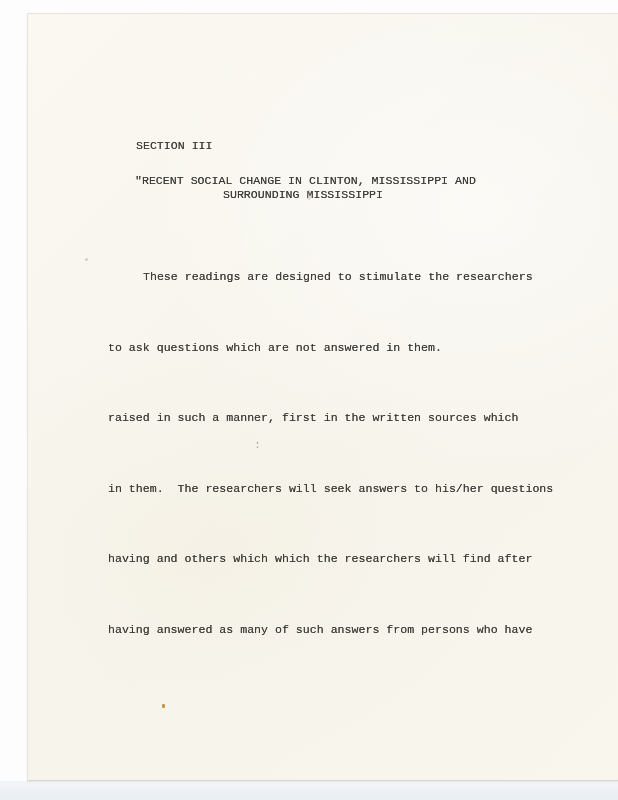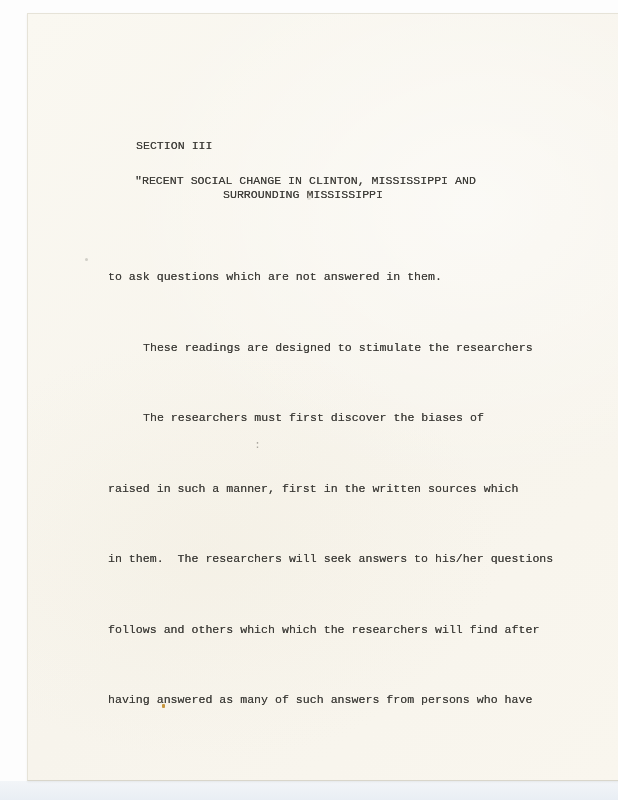--- a/index.html
+++ b/index.html
@@ -87,26 +87,25 @@
   <div class="bottom-strip"></div>
   <div class="paper">
 
     <div class="txt heading">SECTION III</div>
 
     <div class="txt title1">"RECENT SOCIAL CHANGE IN CLINTON, MISSISSIPPI AND</div>
 
     <div class="txt title2">SURROUNDING MISSISSIPPI</div>
 
     <div class="txt body-text">
+      <div class="line indent">These readings are designed to stimulate the researchers</div>
       <div class="line">to ask questions which are not answered in them.</div>
-      <div class="line indent">These readings are designed to stimulate the researchers</div>
-      <div class="line indent">The researchers must first discover the biases of</div>
       <div class="line">raised in such a manner, first in the written sources which</div>
       <div class="line">in them.  The researchers will seek answers to his/her questions</div>
-      <div class="line">follows and others which which the researchers will find after</div>
+      <div class="line">having and others which which the researchers will find after</div>
       <div class="line">having answered as many of such answers from persons who have</div>
       
       
       
     </div>
 
     <span class="stray-colon">:</span>
 
     <div class="smudge"></div>
     <div class="speck-orange"></div>

